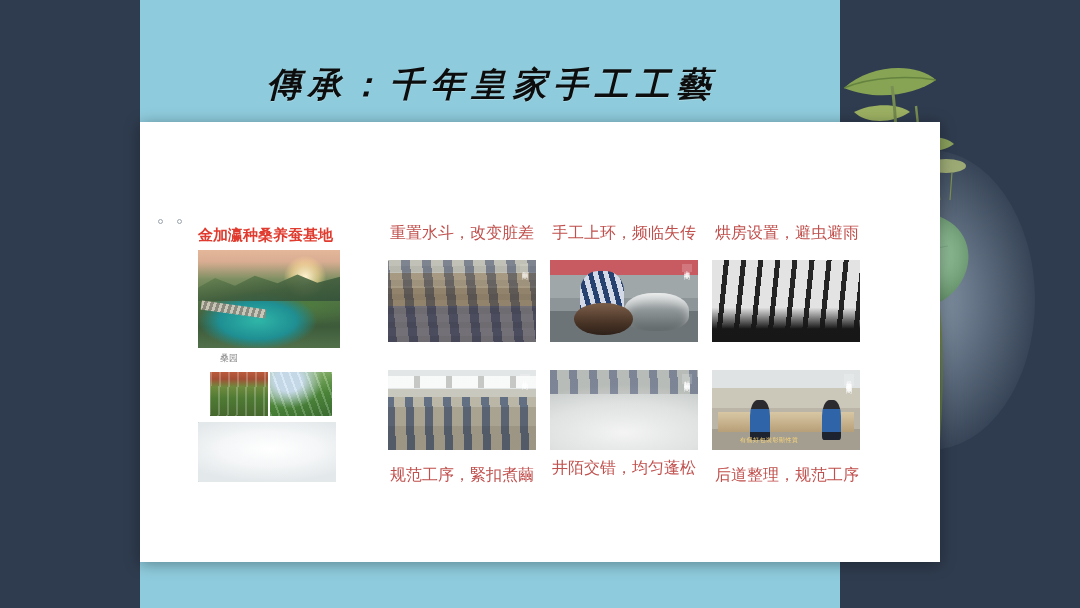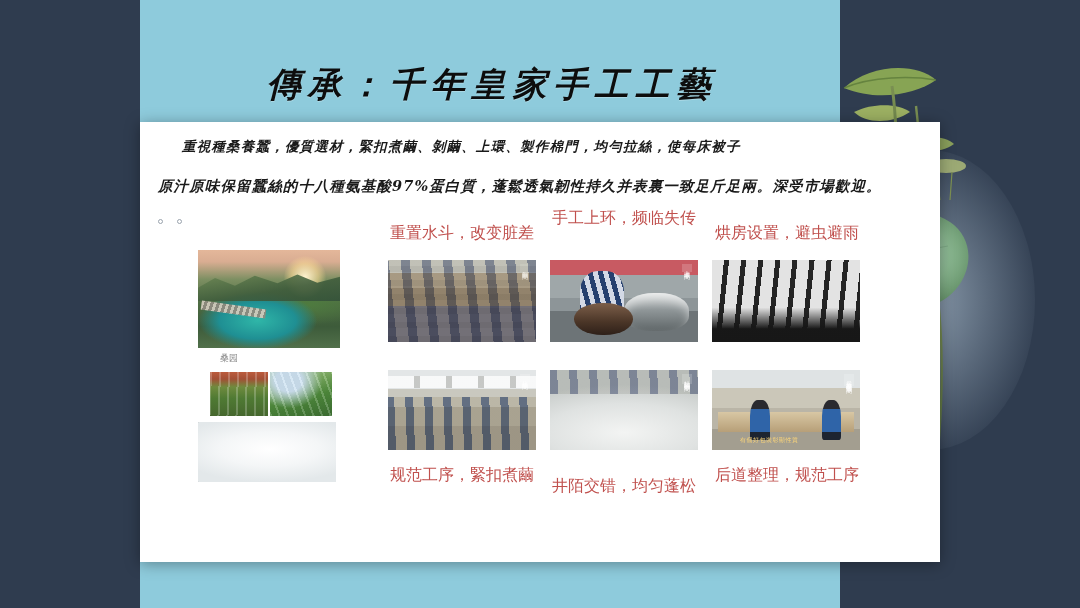--- a/index.html
+++ b/index.html
@@ -305,43 +305,42 @@
         <circle cx="105" cy="334" r="1.4"></circle>
       <circle cx="104" cy="360" r="1.4"></circle>
         <circle cx="101" cy="386" r="1.4"></circle>
     </g>
   </svg>
 
   <div class="slide-title">傳承：千年皇家手工工藝</div>
 
   <div class="slide">
 
-    <div class="body-line l1">重視種桑養蠶，優質選材，緊扣煮繭、剝繭、上環、製作棉門，均勻拉絲，使每床被子</div>
-    <div class="body-line l2">原汁原味保留蠶絲的十八種氨基酸97%蛋白質，蓬鬆透氣韌性持久并表裏一致足斤足兩。深受市場歡迎。</div>
 
     <div class="bullets">
       <span class="dot"></span>
       <span class="dot"></span>
     </div>
 
+    <div class="cap big" style="left:58px; top:104px;">金加瀛种桑养蚕基地</div>
 
     <div class="photo ph-landscape" style="left:58px; top:128px; width:142px; height:98px;">
       <div class="sun"></div>
         <div class="ridge"></div>
         <div class="bridge"></div>
     </div>
     <div class="caption-under" style="left:80px; top:230px;">桑园</div>
 
     <div class="photo ph-mulberry-l" style="left:70px; top:250px; width:58px; height:44px;"></div>
     <div class="photo ph-mulberry-r" style="left:130px; top:250px; width:62px; height:44px;"></div>
 
     <div class="photo ph-silk-white" style="left:58px; top:300px; width:138px; height:60px;"></div>
 
     <div class="cap" style="left:250px; top:102px;">重置水斗，改变脏差</div>
-    <div class="cap" style="left:412px; top:87px;">手工上环，频临失传</div>
+    <div class="cap" style="left:412px; top:102px;">手工上环，频临失传</div>
     <div class="cap" style="left:575px; top:102px;">烘房设置，避虫避雨</div>
 
     <div class="photo ph-workshop-a" style="left:248px; top:138px; width:148px; height:82px;">
       <span class="vlabel" style="right:6px; top:4px;">剝繭車間</span>
     </div>
 
     <div class="photo ph-basin" style="left:410px; top:138px; width:148px; height:82px;">
       <div class="worker"></div>
         <div class="vat"></div>
         <div class="vat2"></div>
@@ -361,17 +360,17 @@
 
     <div class="photo ph-finish" style="left:572px; top:248px; width:148px; height:80px;">
       <div class="tbl"></div>
         <div class="p1"></div>
         <div class="p2"></div>
       <span class="vlabel" style="right:6px; top:4px;">后道整理包裝車間</span>
       <span class="hlabel" style="left:28px; bottom:5px;">有個好包裝彰顯性質</span>
     </div>
 
     <div class="cap" style="left:250px; top:344px;">规范工序，緊扣煮繭</div>
-    <div class="cap" style="left:412px; top:355px;">井陌交错，均匀蓬松</div>
+    <div class="cap" style="left:412px; top:337px;">井陌交错，均匀蓬松</div>
     <div class="cap" style="left:575px; top:344px;">后道整理，规范工序</div>
 
   </div>
 </div>
 
 </body></html>

